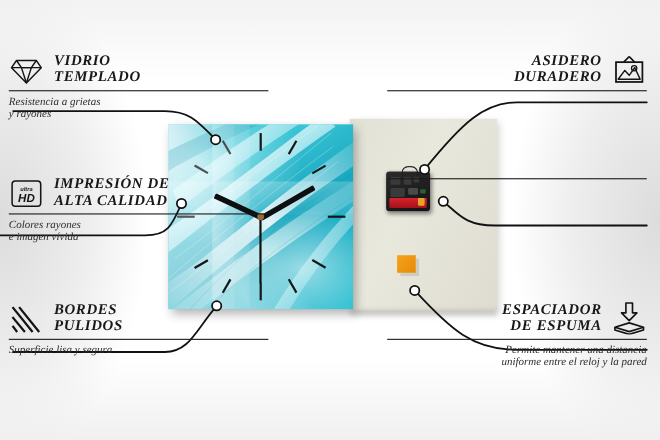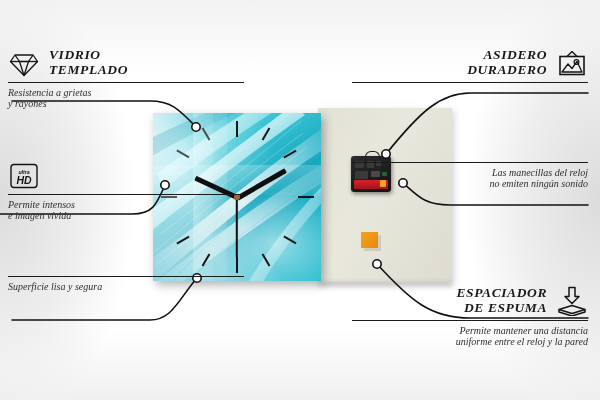--- a/index.html
+++ b/index.html
@@ -39,21 +39,21 @@
     font-family:"Liberation Serif", serif;
     font-size:10px;line-height:10.6px;color:#2b2d2f;white-space:pre-line;
   }
 
   
   #feat-vidrio{top:46px;}
   #feat-impresion{top:158px;}
   #feat-bordes{top:272px;}
   #feat-asidero{top:46px;}
   #feat-mecanismo{top:158px;}
-  #feat-espaciador{top:272px;margin-top:12px;}
+  #feat-espaciador{top:272px;}
 
   
   #connectors{position:absolute;left:0;top:0;width:600px;height:400px;pointer-events:none;}
 
   
   #scene{position:absolute;left:125px;top:95px;width:350px;height:215px;}
 
   
   #back-panel{
     position:absolute;left:193px;top:13px;width:134px;height:174px;
@@ -244,27 +244,41 @@
 
   <div class="feature left" id="feat-impresion">
     <div class="f-head">
       <span class="f-icon">
         <svg width="30" height="28" viewBox="0 0 30 28">
           <rect x="2" y="2.5" width="26" height="23" rx="3" fill="none" stroke="#141414" stroke-width="1.4"></rect>
           <text x="15" y="12" text-anchor="middle" font-family="Liberation Sans, sans-serif" font-size="5.2" font-weight="bold" fill="#141414">ultra</text>
           <text x="15" y="22" text-anchor="middle" font-family="Liberation Sans, sans-serif" font-size="10.5" font-weight="bold" fill="#141414">HD</text>
         </svg>
       </span>
-    </div>
-    <div class="f-rule"></div>
-    <div class="f-sub">Permite intensos
+      <span class="f-title">IMPRESIÓN DE
+ALTA CALIDAD</span>
+    </div>
+    <div class="f-rule"></div>
+    <div class="f-sub">Colores rayones
 e imagen vívida</div>
   </div>
 
   <div class="feature left" id="feat-bordes">
+    <div class="f-head">
+      <span class="f-icon">
+        <svg width="30" height="26" viewBox="0 0 30 26" stroke="#141414" stroke-width="2" fill="none" stroke-linecap="square">
+          <path d="M3,2 L20,23"></path>
+          <path d="M9,2 L26,23"></path>
+          <path d="M3,11 L13,23"></path>
+          <path d="M3,19 L6,23"></path>
+        </svg>
+      </span>
+      <span class="f-title">BORDES
+PULIDOS</span>
+    </div>
     <div class="f-rule"></div>
     <div class="f-sub">Superficie lisa y segura</div>
   </div>
 
   <div class="feature right" id="feat-asidero">
     <div class="f-head">
       <span class="f-icon">
         <svg width="32" height="28" viewBox="0 0 32 28" fill="none" stroke="#141414" stroke-width="1.4">
           <path d="M16,1.5 L11,6.5 M16,1.5 L21,6.5"></path>
           <rect x="4" y="6.5" width="24" height="18" stroke-width="1.6"></rect>
@@ -273,22 +287,20 @@
         </svg>
       </span>
       <span class="f-title">ASIDERO
 DURADERO</span>
     </div>
     <div class="f-rule"></div>
   </div>
 
   <div class="feature right" id="feat-mecanismo">
     <div class="f-rule"></div>
-    <div class="f-sub">Las manecillas del reloj
-no emiten ningún sonido</div>
   </div>
 
   <div class="feature right" id="feat-espaciador">
     <div class="f-head">
       <span class="f-icon">
         <svg width="32" height="30" viewBox="0 0 32 30" fill="none" stroke="#141414" stroke-width="1.5" stroke-linejoin="round">
           <path d="M13,1.5 h6 v9 h4 l-7,7 -7,-7 h4 Z"></path>
           <path d="M16,19.5 L3,23.5 L16,27.5 L29,23.5 Z"></path>
           <path d="M3,23.5 v2.5 L16,30 L29,26 v-2.5"></path>
         </svg>

